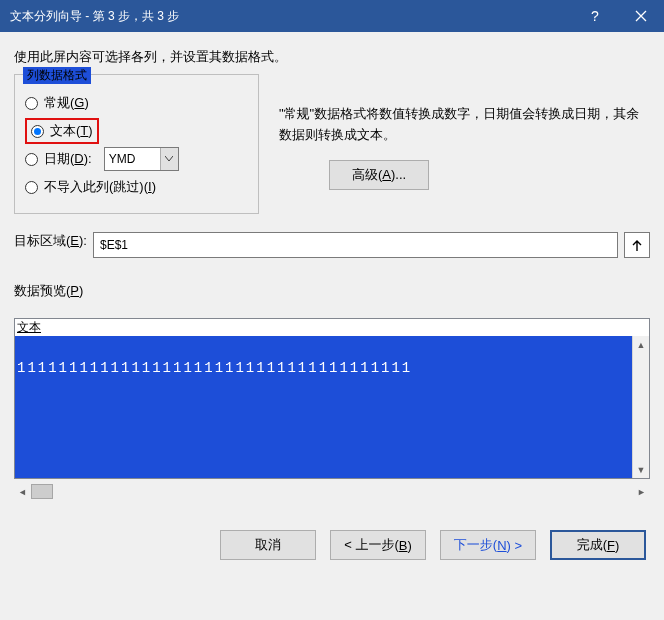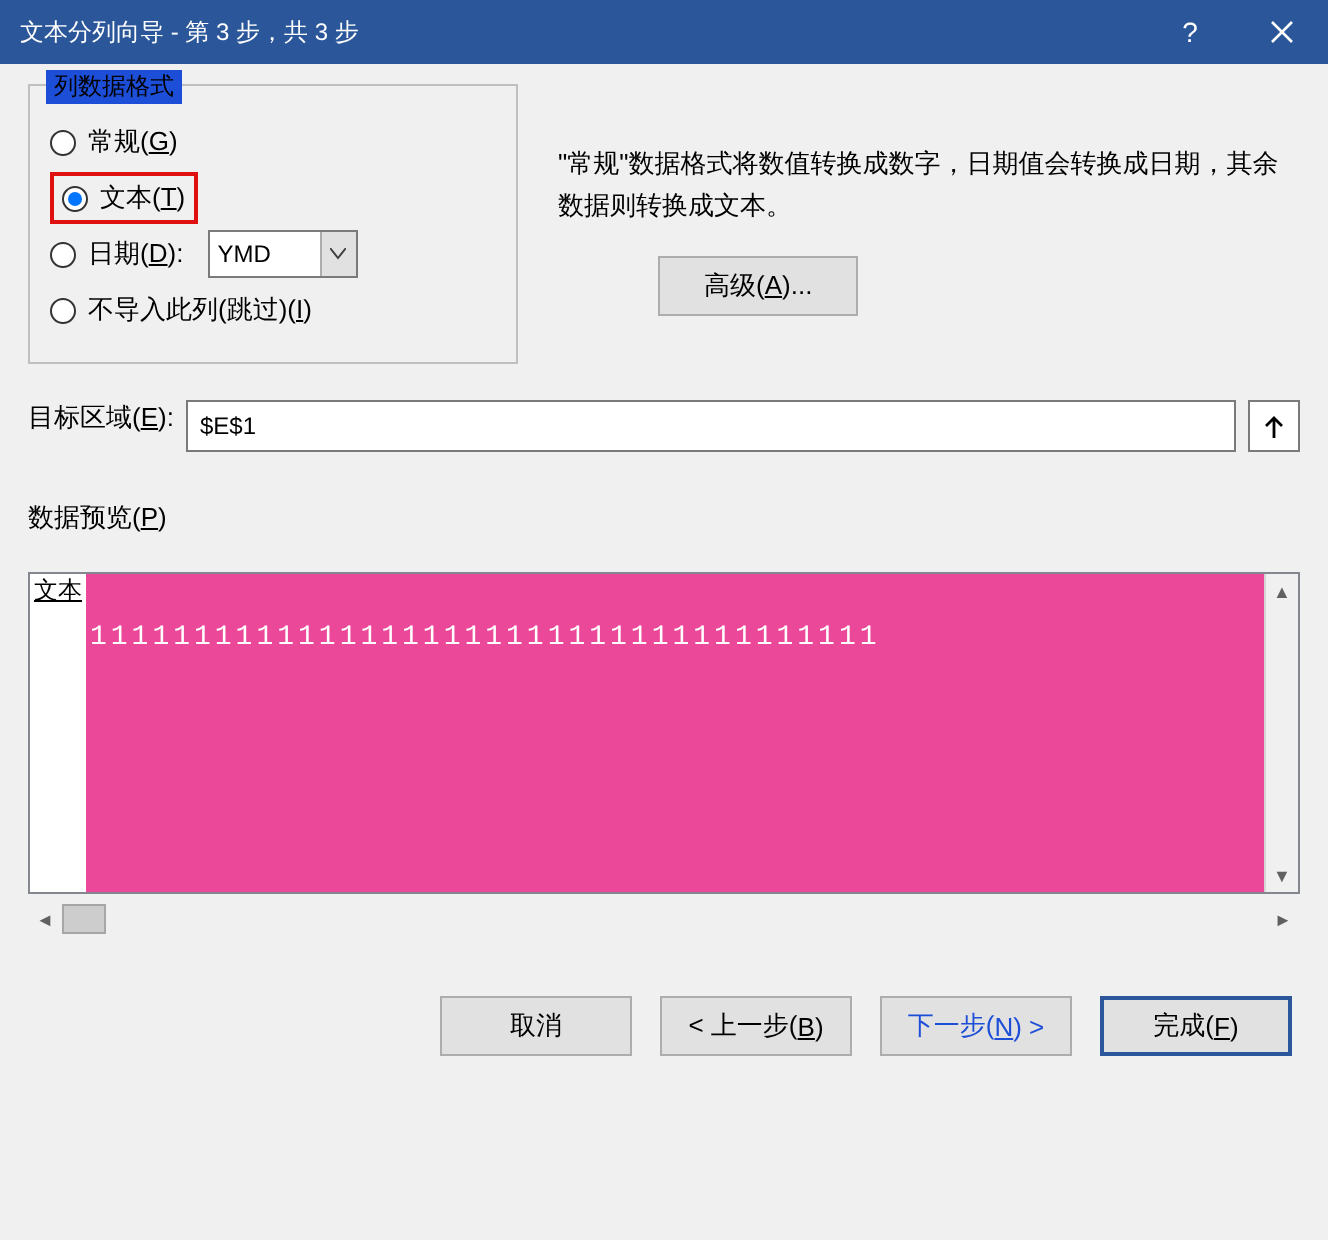--- a/index.html
+++ b/index.html
@@ -134,38 +134,38 @@
     display:flex;align-items:center;justify-content:center;
   }
   .preview-label { margin-top: 24px; font-size: 13px; }
   .preview-box {
     margin-top: 18px;
     border: 1px solid #828790;
     background: #fff;
     height: 161px;
     position: relative;
     display: flex;
-    flex-direction: row;
+    flex-direction: column;
   }
   .preview-header {
     background:#fff;
     color:#000;
     height: 17px;
     padding: 0 2px;
     font-size: 12px;
     border-bottom:0;
     text-decoration: underline;
   }
   .preview-body {
     flex:1;
     display:flex;
   }
   .preview-data {
     flex:1;
-    background:#ec4899;
+    background:#1d4ed8;
     color:#fff;
     font-family: Consolas, "Courier New", monospace;
     font-size: 14px;
     padding: 24px 2px 0 2px;
     letter-spacing: 2px;
     overflow:hidden;
   }
   .vscroll {
     width: 17px;
     background:#f0f0f0;
@@ -218,20 +218,21 @@
   <span class="title">文本分列向导 - 第 3 步，共 3 步</span>
   <div class="ctrl">?</div>
   <div class="ctrl">
     <svg width="12" height="12" viewBox="0 0 12 12">
         <path d="M1 1 L11 11 M11 1 L1 11" stroke="#fff" stroke-width="1.3"></path>
       </svg>
   </div>
 </div>
 
 <div class="content">
+  <div class="instr">使用此屏内容可选择各列，并设置其数据格式。</div>
 
   <div class="top-row">
     <div class="groupbox">
       <span class="grouplabel">列数据格式</span>
 
       <div class="radio-row">
         <span class="radio-outer">
             <span class="radio-inner"></span>
           </span>
         <span class="radio-label"><span>常规(</span><span class="under">G</span><span>)</span></span>

